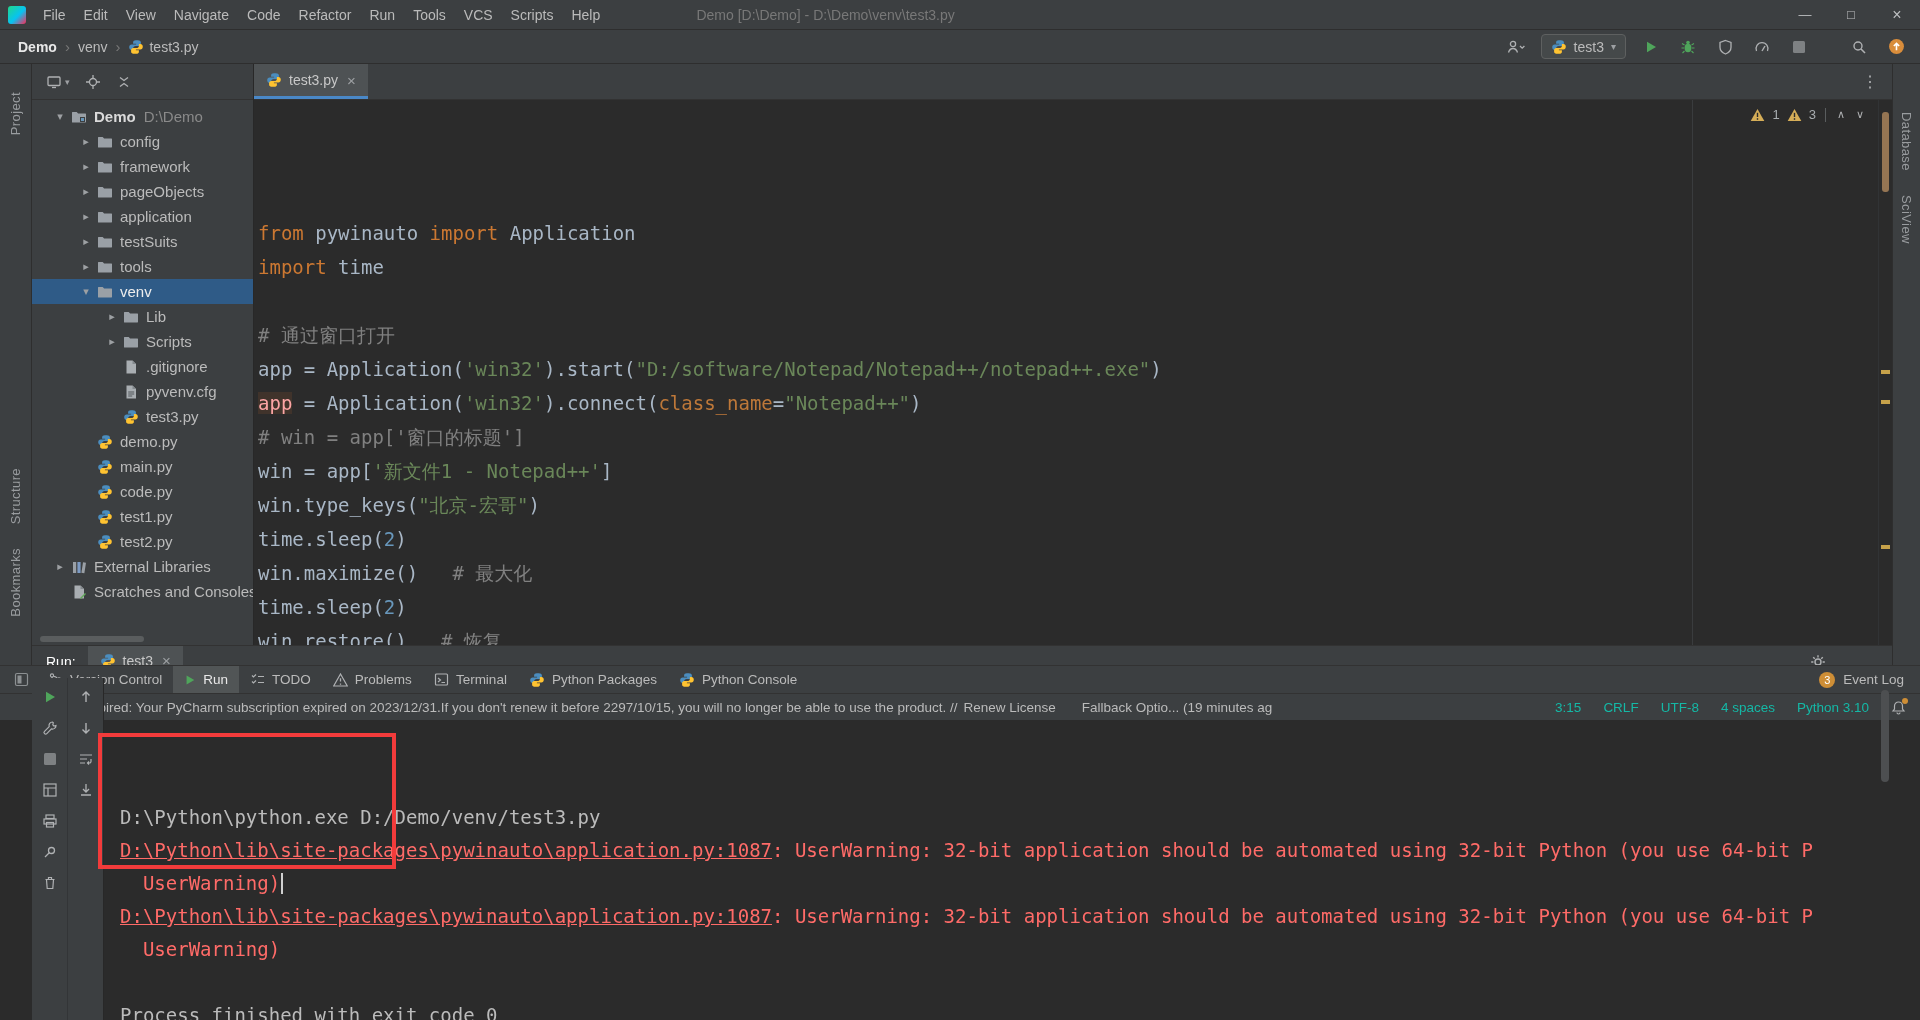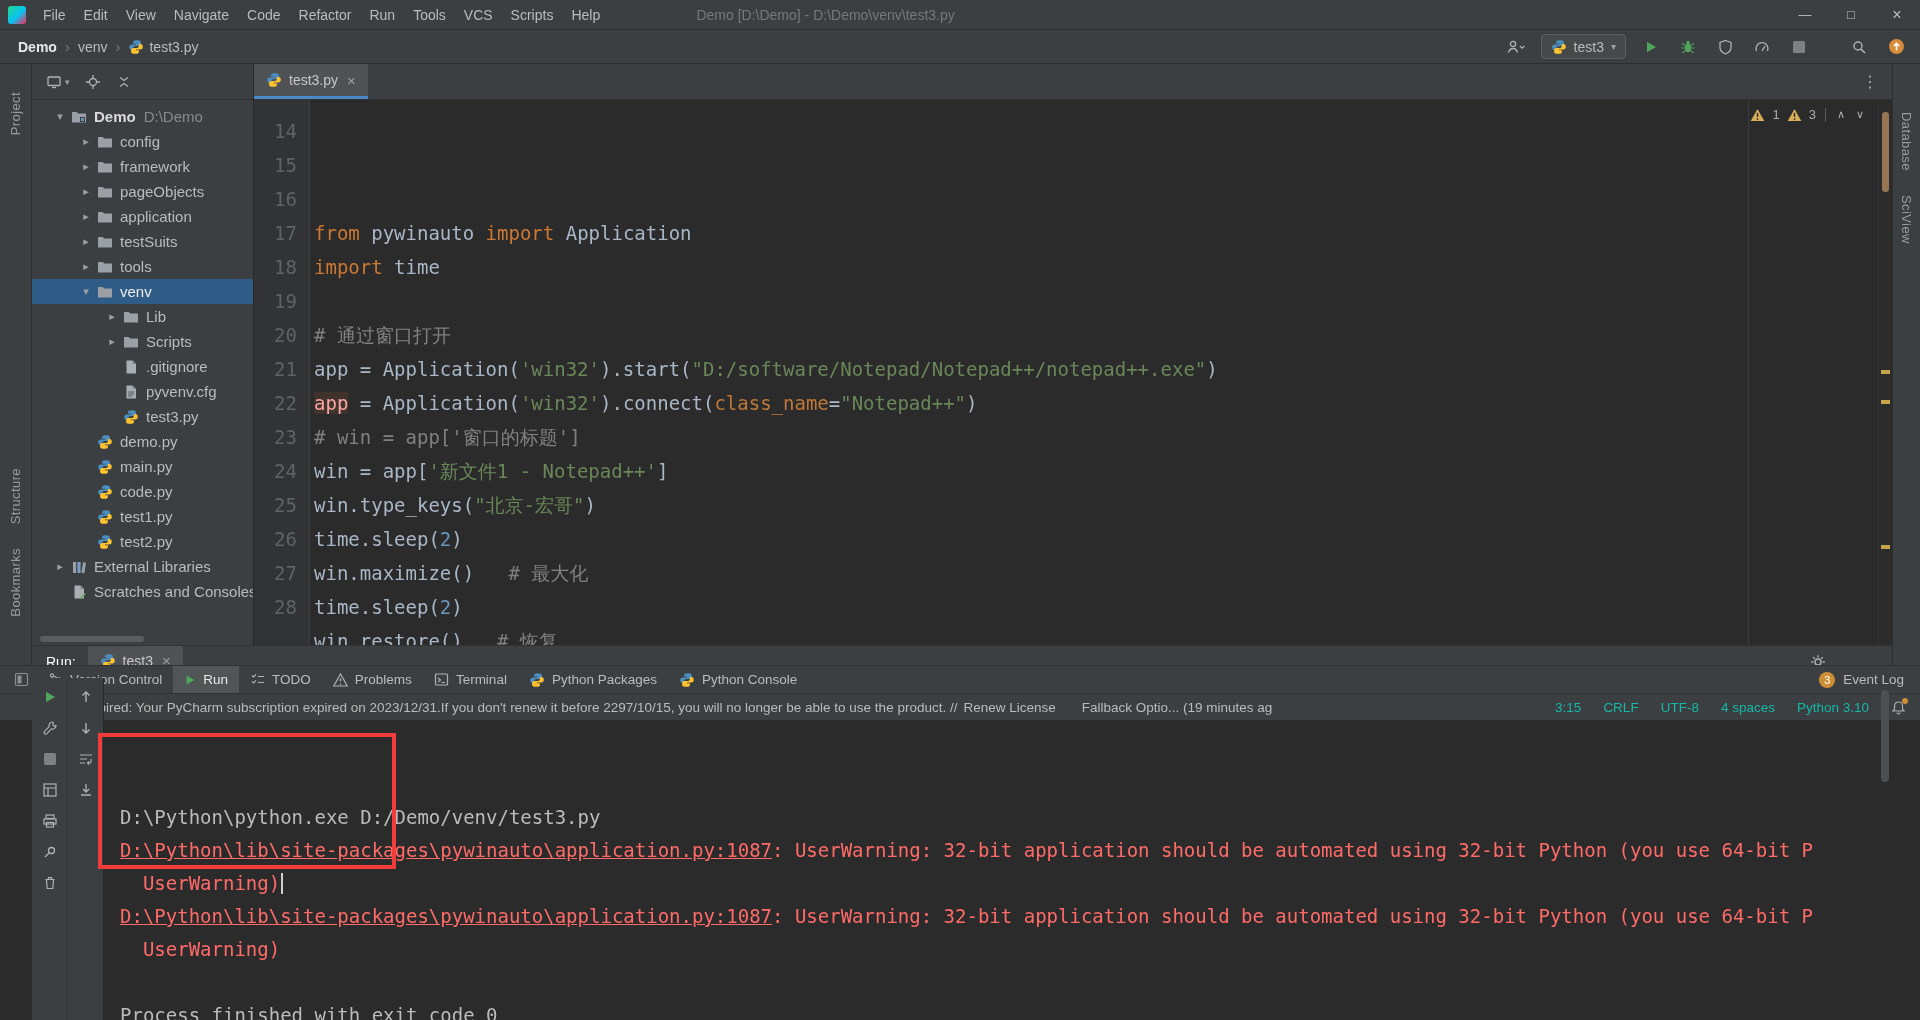--- a/index.html
+++ b/index.html
@@ -491,37 +491,20 @@
                     <path fill="#4B8DBE" d="M7.9 1.2c-1.8 0-2.8.8-2.8 2.1v1.5h3v.7H3.6C2.2 5.5 1.2 6.6 1.2 8.2s1 2.7 2.4 2.7h1.5V9.3c0-1.4 1.1-2.4 2.5-2.4h3.2c1.2 0 2.1-1 2.1-2.1V3.3c0-1.3-1.5-2.1-3-2.1z"></path>
                     <path fill="#FFC331" d="M8.1 14.8c1.8 0 2.8-.8 2.8-2.1v-1.5h-3v-.7h4.5c1.4 0 2.4-1.1 2.4-2.7s-1-2.7-2.4-2.7h-1.5v1.6c0 1.4-1.1 2.4-2.5 2.4H5.2c-1.2 0-2.1 1-2.1 2.1v1.5c0 1.3 1.5 2.1 3 2.1z"></path>
                   </svg>
                 </span>
               <span>test3.py</span>
               <span class="close-x" id="tab-close">×</span>
             </div>
             <span class="kebab">⋮</span>
           </div>
           <div class="editor-body">
-            <div class="gutter" id="gutter">
-                <div class="gl">14</div>
-                <div class="gl">15</div>
-                <div class="gl">16</div>
-                <div class="gl">17</div>
-                <div class="gl">18</div>
-                <div class="gl">19</div>
-                <div class="gl">20</div>
-                <div class="gl">21</div>
-                <div class="gl">22</div>
-                <div class="gl">23</div>
-                <div class="gl">24</div>
-                <div class="gl">25</div>
-                <div class="gl">26</div>
-                <div class="gl">27</div>
-                <div class="gl">28</div>
-              </div>
             <div class="code" id="codelines">
               <div class="margin-guide"></div>
             <div class="cl"><span class="tk-kw">from</span><span class="tk-pl"> pywinauto </span><span class="tk-kw">import</span><span class="tk-pl"> Application</span></div><div class="cl"><span class="tk-kw">import</span><span class="tk-pl"> time</span></div><div class="cl"></div><div class="cl"><span class="tk-com"># 通过窗口打开</span></div><div class="cl"><span class="tk-pl">app = Application(</span><span class="tk-str">'win32'</span><span class="tk-pl">).start(</span><span class="tk-str">"D:/software/Notepad/Notepad++/notepad++.exe"</span><span class="tk-pl">)</span></div><div class="cl"><span class="tk-hl">app</span><span class="tk-pl"> = Application(</span><span class="tk-str">'win32'</span><span class="tk-pl">).connect(</span><span class="tk-param">class_name</span><span class="tk-pl">=</span><span class="tk-str">"Notepad++"</span><span class="tk-pl">)</span></div><div class="cl"><span class="tk-com"># win = app['窗口的标题']</span></div><div class="cl"><span class="tk-pl">win = app[</span><span class="tk-str">'新文件1 - Notepad++'</span><span class="tk-pl">]</span></div><div class="cl"><span class="tk-pl">win.type_keys(</span><span class="tk-str">"北京-宏哥"</span><span class="tk-pl">)</span></div><div class="cl"><span class="tk-pl">time.sleep(</span><span class="tk-num">2</span><span class="tk-pl">)</span></div><div class="cl"><span class="tk-pl">win.maximize()   </span><span class="tk-com"># 最大化</span></div><div class="cl"><span class="tk-pl">time.sleep(</span><span class="tk-num">2</span><span class="tk-pl">)</span></div><div class="cl"><span class="tk-pl">win.restore()   </span><span class="tk-com"># 恢复</span></div></div>
             <div class="marker-bar">
               <div class="mthumb"></div>
               <div class="tick" style="top:270px"></div>
               <div class="tick" style="top:300px"></div>
               <div class="tick" style="top:445px"></div>
             </div>
             <div class="inspections">

